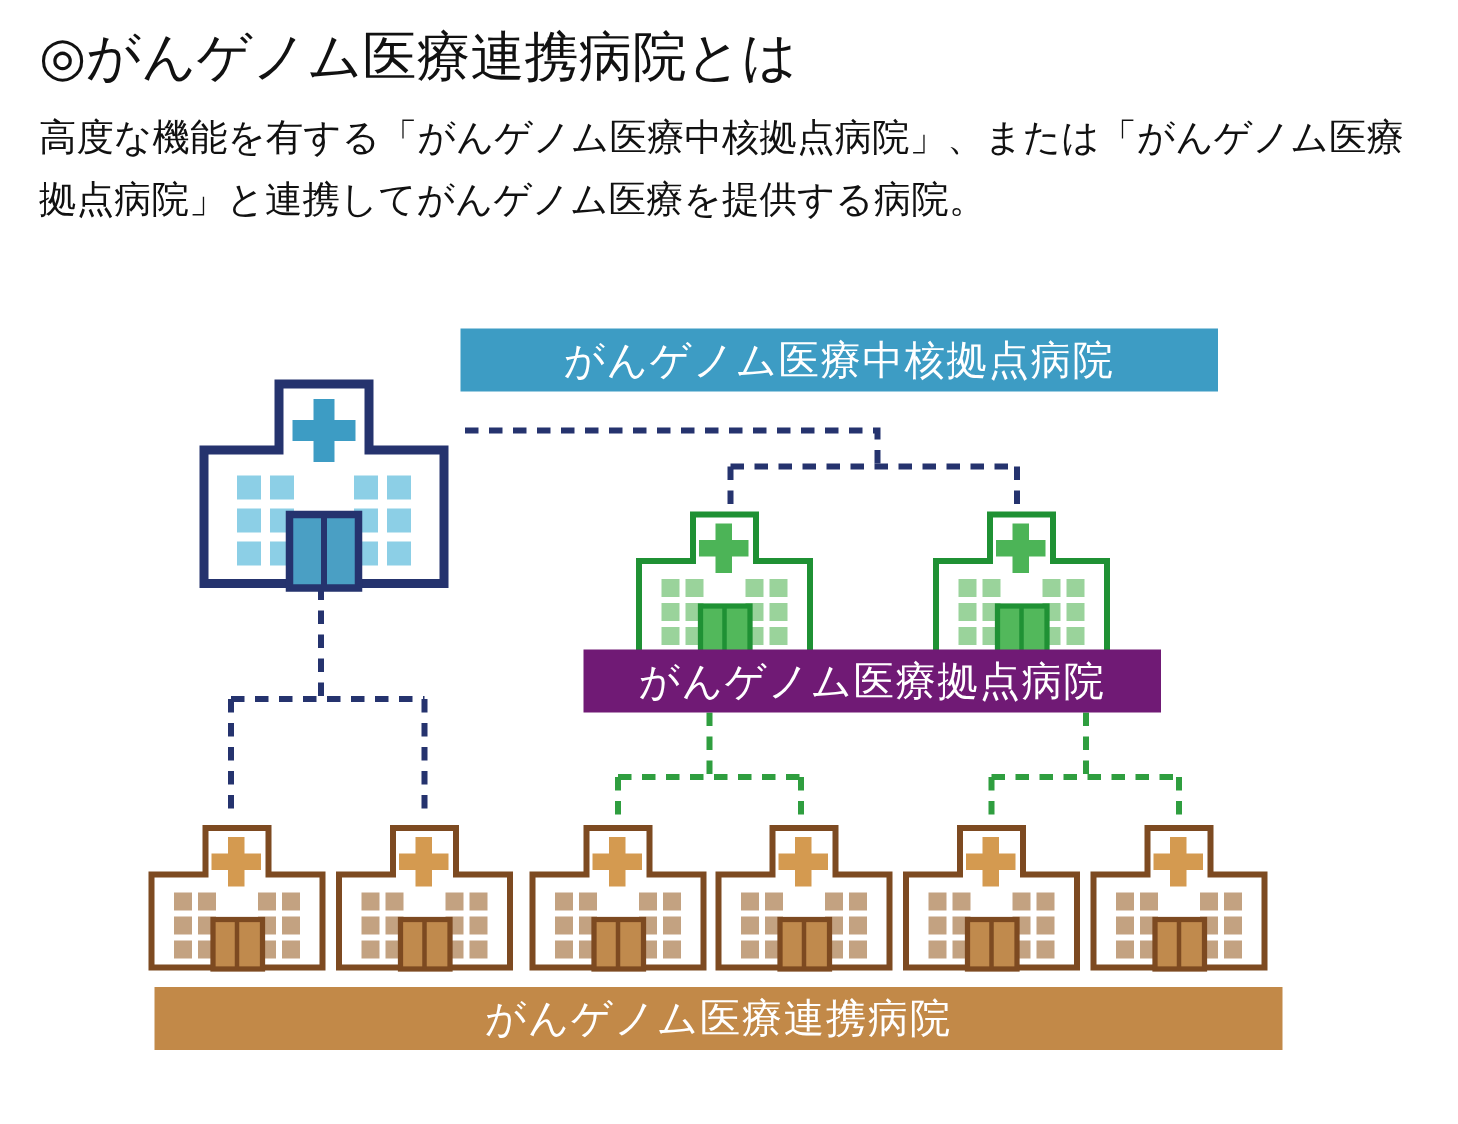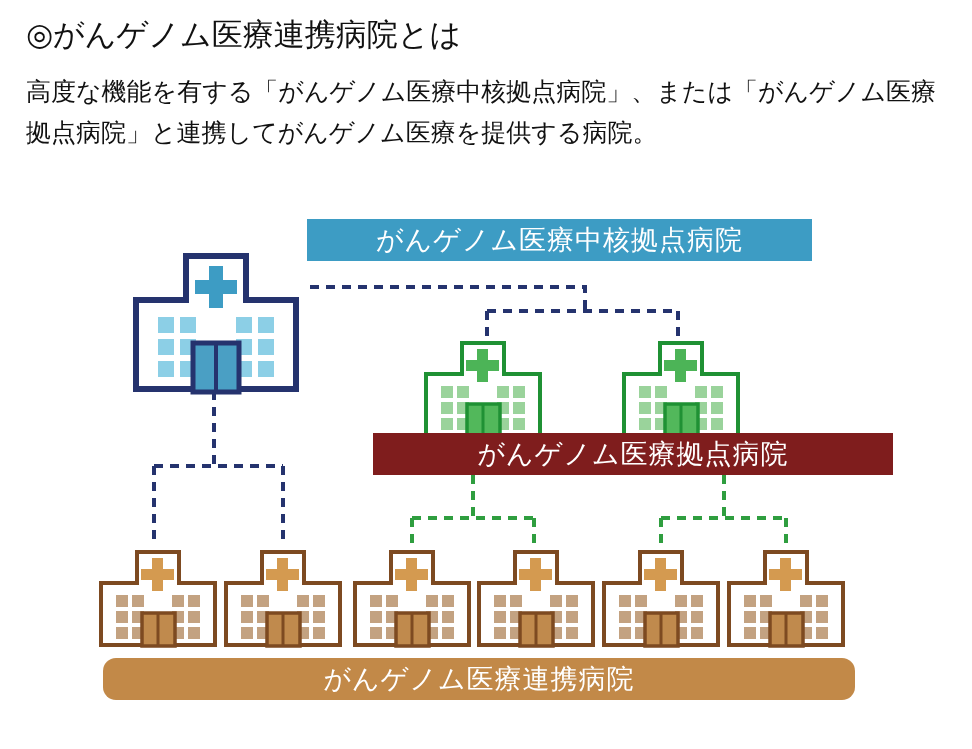--- a/index.html
+++ b/index.html
@@ -6,39 +6,39 @@
   body{
     width:972px;height:749px;background:#ffffff;
     font-family:"Liberation Sans","DejaVu Sans",sans-serif;
     overflow:hidden;position:relative;
   }
   .page{position:relative;width:972px;height:749px;}
 
   
   .heading{
     position:absolute;left:26px;top:14px;
-    font-size:31px;color:#111;letter-spacing:0px;white-space:nowrap;
+    font-size:36px;color:#111;letter-spacing:0px;white-space:nowrap;
   }
   .desc{
     position:absolute;left:26px;top:74px;width:920px;
     font-size:25px;color:#111;line-height:1.62;font-family:Liberation Mono, monospace;
   }
 
   
   .diagram{position:absolute;left:0;top:195px;width:972px;height:554px;}
   .diagram svg{display:block;}
 
   
   .banner{
     position:absolute;display:flex;align-items:center;justify-content:center;
     color:#ffffff;font-size:27px;letter-spacing:1px;white-space:nowrap;text-align:right;
   }
   #banner-core{left:307px;top:219px;width:505px;height:42px;background:#3d9cc4;}
-  #banner-hub {left:373px;top:433px;width:520px;height:42px;background:#7f1d1d;}
-  #banner-link{left:103px;top:658px;width:752px;height:42px;background:#c28948;border-radius:13px;}
+  #banner-hub {left:389px;top:433px;width:385px;height:42px;background:#701a75;}
+  #banner-link{left:103px;top:658px;width:752px;height:42px;background:#c28948;}
 </style>
 </head>
 <body>
 
 <div class="page">
 
   <div class="heading">◎がんゲノム医療連携病院とは</div>
   <div class="desc">高度な機能を有する「がんゲノム医療中核拠点病院」、または「がんゲノム医療拠点病院」と連携してがんゲノム医療を提供する病院。</div>
 
   <div class="diagram">

